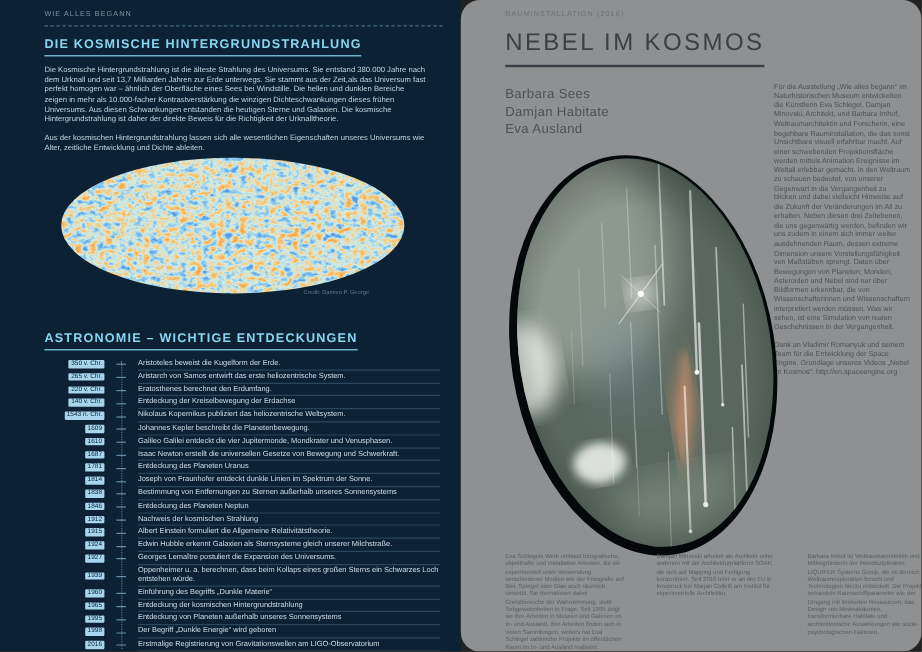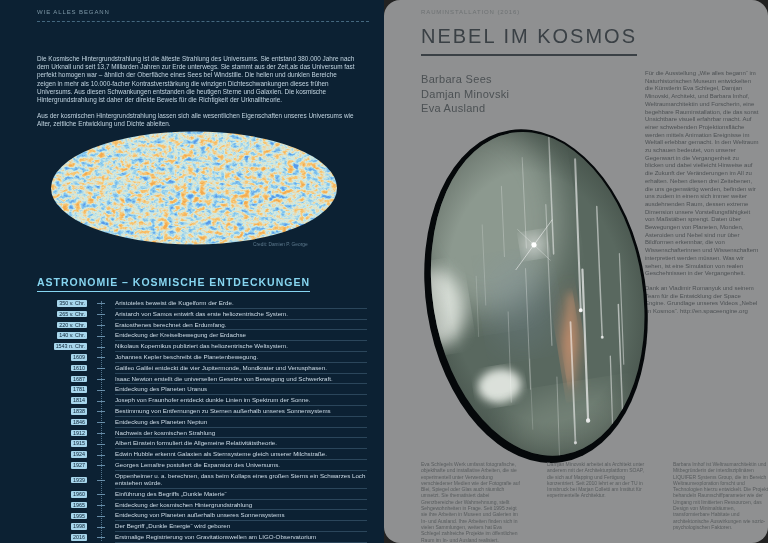--- a/index.html
+++ b/index.html
@@ -49,20 +49,23 @@
 </style>
 </head>
 <body>
 
 <div class="page">
 
   <div class="panel panel-left">
     <div class="l-kicker">WIE ALLES BEGANN</div>
     <div class="l-rule"></div>
 
+    <div class="sec-title t1">
+      <span>DIE KOSMISCHE HINTERGRUNDSTRAHLUNG</span>
+    </div>
     <div class="l-para p1">Die Kosmische Hintergrundstrahlung ist die älteste Strahlung des Universums. Sie entstand 380.000 Jahre nach dem Urknall und seit 13,7 Milliarden Jahren zur Erde unterwegs. Sie stammt aus der Zeit,als das Universum fast perfekt homogen war – ähnlich der Oberfläche eines Sees bei Windstille. Die hellen und dunklen Bereiche zeigen in mehr als 10.000-facher Kontrastverstärkung die winzigen Dichteschwankungen dieses frühen Universums. Aus diesen Schwankungen entstanden die heutigen Sterne und Galaxien. Die kosmische Hintergrundstrahlung ist daher der direkte Beweis für die Richtigkeit der Urknalltheorie.</div>
     <div class="l-para p2">Aus der kosmischen Hintergrundstrahlung lassen sich alle wesentlichen Eigenschaften unseres Universums wie Alter, zeitliche Entwicklung und Dichte ableiten.</div>
 
     <div class="cmb-wrap">
       <svg width="288" height="114" viewBox="0 0 288 114">
         <defs>
           <filter id="cmbf" x="-10%" y="-10%" width="120%" height="120%">
             <feTurbulence type="fractalNoise" baseFrequency="0.16 0.22" numOctaves="3" seed="11"></feTurbulence>
             <feColorMatrix type="matrix" values="0.33 0.33 0.34 0 0  0.33 0.33 0.34 0 0  0.33 0.33 0.34 0 0  0 0 0 0 1"></feColorMatrix>
             <feColorMatrix type="matrix" values="2.6 0 0 0 -0.8  0 2.6 0 0 -0.8  0 0 2.6 0 -0.8  0 0 0 0 1"></feColorMatrix>
@@ -77,21 +80,21 @@
             </clipPath>
         </defs>
         <g clip-path="url(#cmbclip)">
           <rect x="-10" y="-10" width="308" height="134" filter="url(#cmbf)"></rect>
         </g>
       </svg>
     </div>
     <div class="credit">Credit: Damien P. George</div>
 
     <div class="sec-title t2">
-      <span>ASTRONOMIE – KOSMISCHE ENTDECKUNGEN</span>
+      <span>ASTRONOMIE – WICHTIGE ENTDECKUNGEN</span>
     </div>
 
     <div class="timeline">
       <div>
           <div class="tl-row">
             <span class="tl-year">
               <b>350 v. Chr.</b>
             </span>
             <span class="tl-tick"></span>
             <span class="tl-text">
@@ -292,21 +295,21 @@
     </div>
   </div>
 
   <div class="panel panel-right">
     <div class="r-kicker">RAUMINSTALLATION (2016)</div>
     <h1 class="r-title">
       <span>NEBEL IM KOSMOS</span>
     </h1>
     <div class="artists">
         <div class="artist">Barbara Sees</div>
-        <div class="artist">Damjan Minovski</div>
+        <div class="artist">Damjan Habitate</div>
         <div class="artist">Eva Ausland</div>
       </div>
 
     <div class="intro-col">
       <p>Für die Ausstellung „Wie alles begann“ im Naturhistorischen Museum entwickelten die Künstlerin Eva Schlegel, Damjan Minovski, Architekt, und Barbara Imhof, Weltraum­architektin und Forscherin, eine begehbare Rauminstallation, die das sonst Unsichtbare visuell erfahrbar macht. Auf einer schwebenden Projektionsfläche werden mittels Animation Ereignisse im Weltall erlebbar gemacht. In den Weltraum zu schauen bedeutet, von unserer Gegenwart in die Vergangenheit zu blicken und dabei vielleicht Hinweise auf die Zukunft der Veränderungen im All zu erhalten. Neben diesen drei Zeitebenen, die uns gegenwärtig werden, befinden wir uns zudem in einem sich immer weiter ausdehnenden Raum, dessen extreme Dimension unsere Vorstellungsfähigkeit von Maßstäben sprengt. Daten über Bewegungen von Planeten, Monden, Asteroiden und Nebel sind nur über Bildformen erkennbar, die von Wissenschafterinnen und Wissenschaftern interpretiert werden müssen. Was wir sehen, ist eine Simulation von realen Geschehnissen in der Vergangenheit.</p>
       <p>Dank an Vladimir Romanyuk und seinem Team für die Entwicklung der Space Engine. Grundlage unseres Videos „Nebel im Kosmos“. http://en.spaceengine.org</p>
     </div>
 
     <div class="nebula-wrap">
       <svg width="226" height="340" viewBox="0 0 226 340">

